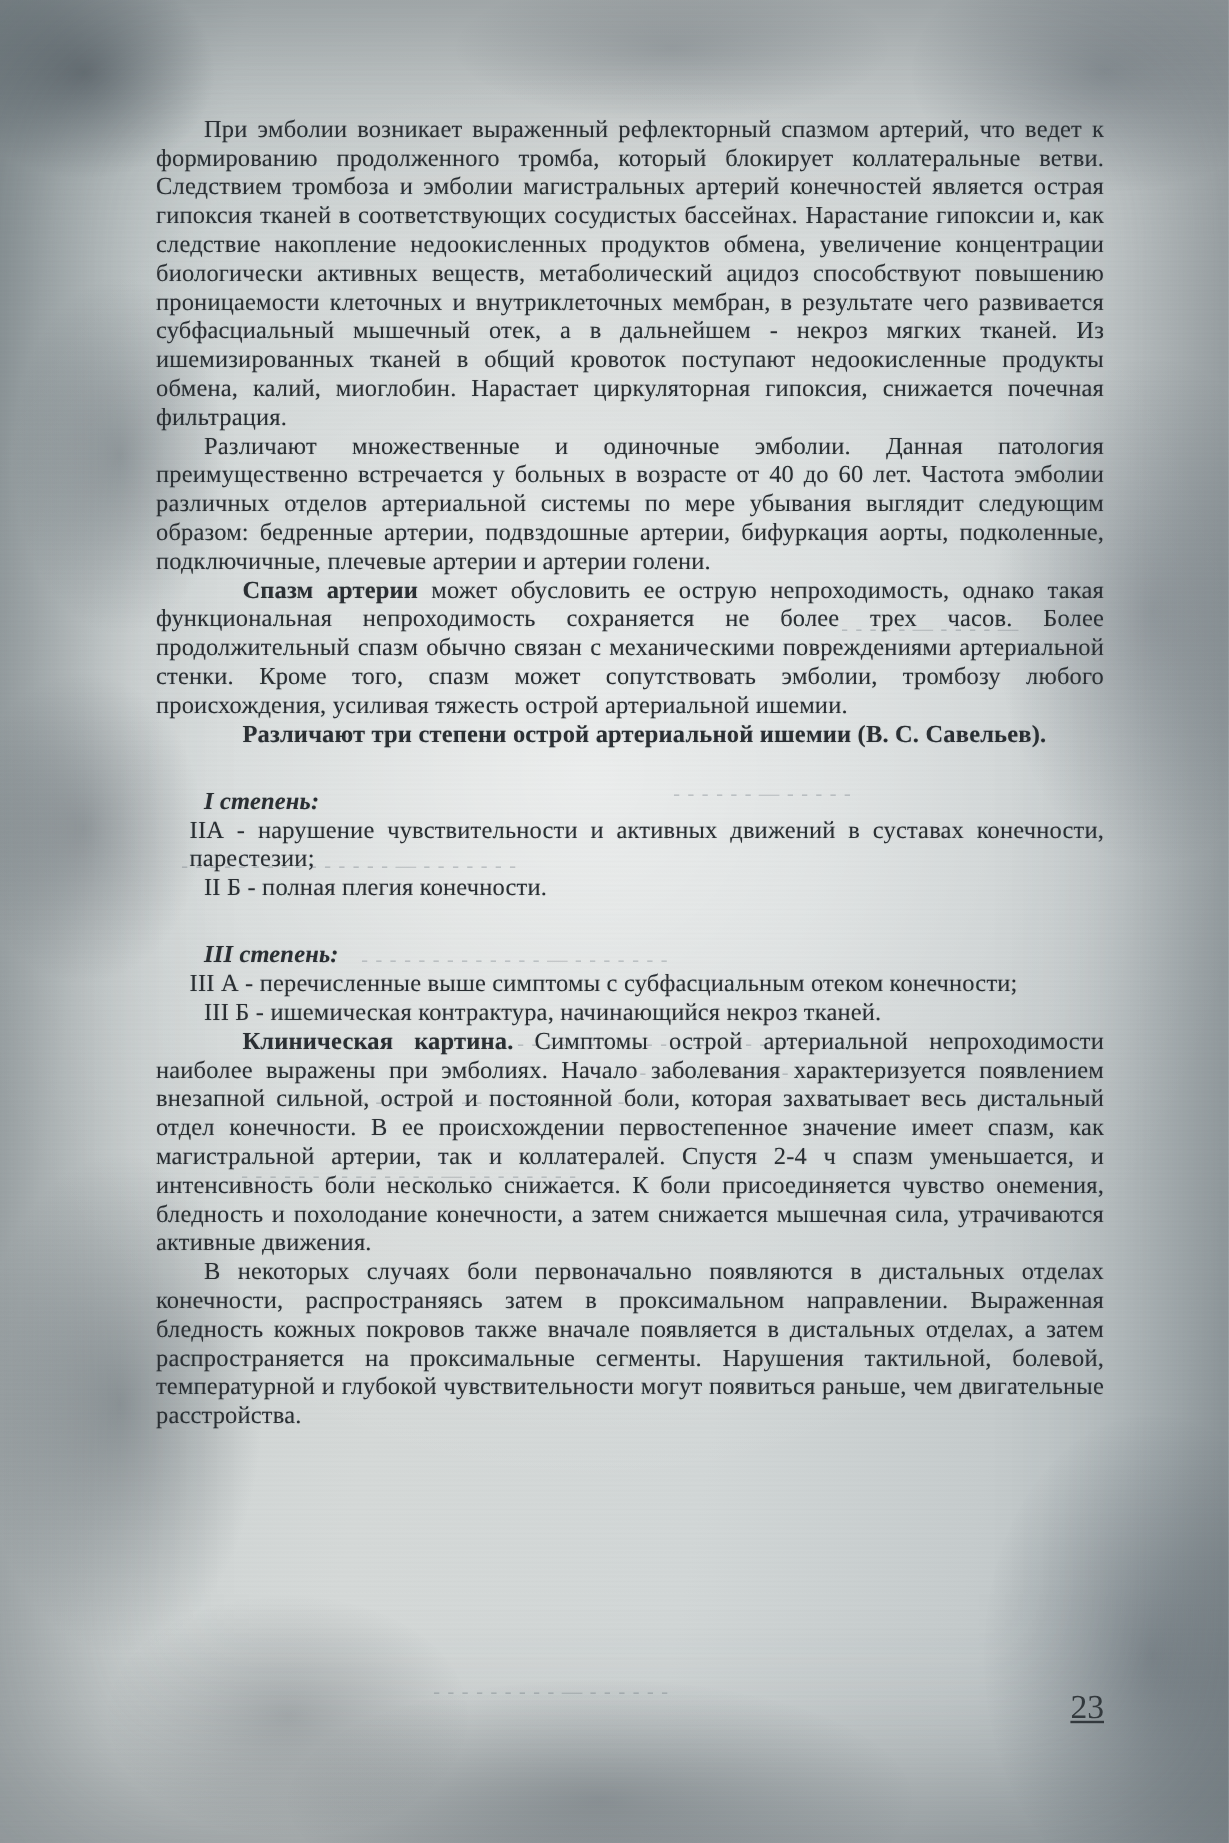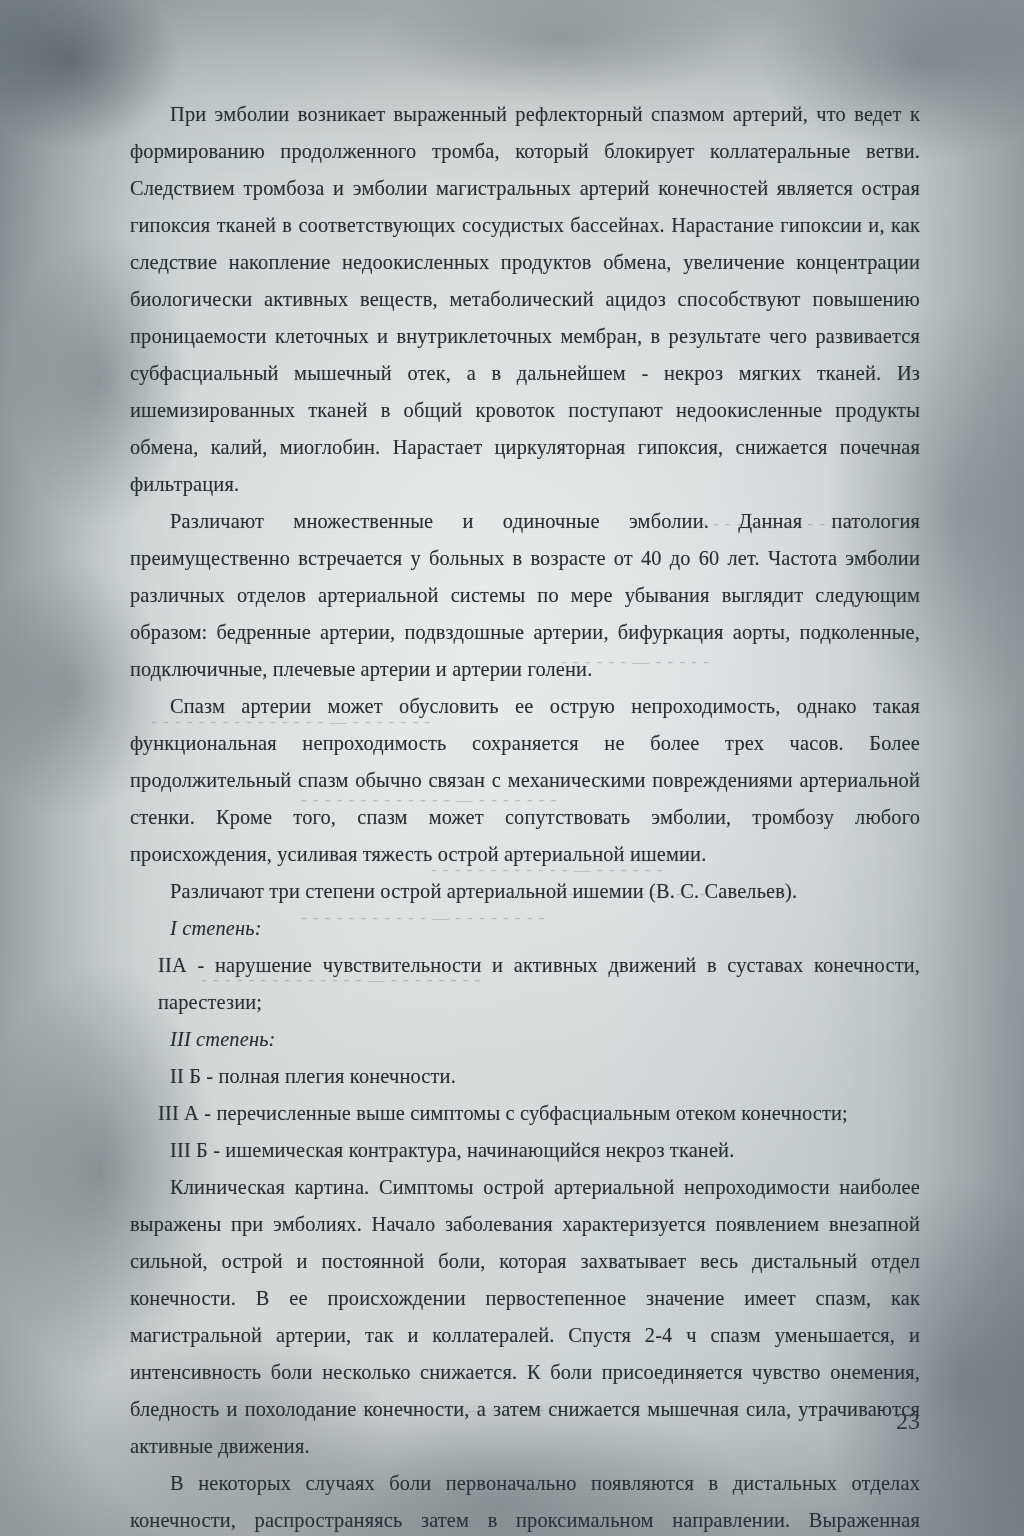--- a/index.html
+++ b/index.html
@@ -57,46 +57,48 @@
   #text-column {
     position: absolute;
     left: 130px;
     top: 96px;
     width: 790px;
   }
 
   p {
     margin: 0;
     font-size: 20.4px;
-    line-height: 37px;
+    line-height: 24px;
     color: #2a2f33;
     text-align: justify;
     text-justify: inter-word;
     letter-spacing: 0.15px;
     text-shadow: 0 0 1px rgba(60,68,76,0.35);
   }
   p.indent { text-indent: 40px; }
   p.hang { margin-left: 40px; text-align: left; }
   p.hang2 { margin-left: 28px; text-align: justify; }
 
-  b, .bold { font-weight: normal; }
+  b, .bold { font-weight: bold; margin-left: 32px; }
   i.stage {
     margin-left: 40px;
-    font-weight: normal;
+    font-weight: bold;
     font-style: italic;
     display: inline-block;
+    margin-top: 32px;
   }
 
   .page-number {
     position: absolute;
     right: 104px;
     top: 1408px;
-    font-size: 24px;
+    font-size: 28px;
     color: #33393d;
     font-family: "Liberation Serif", serif;
+    text-decoration: underline;
   }
 
   
   #grain {
     position: absolute;
     inset: 0;
     pointer-events: none;
     background:
       repeating-linear-gradient(0deg, rgba(255,255,255,0.035) 0px, rgba(0,0,0,0.02) 2px, rgba(255,255,255,0.03) 4px);
     mix-blend-mode: multiply;
@@ -141,23 +143,23 @@
 
     <p class="indent">Различают множественные и одиночные эмболии. Данная патология преимущественно встречается у больных в возрасте от 40 до 60 лет. Частота эмболии различных отделов артериальной системы по мере убывания выглядит следующим образом: бедренные артерии, подвздошные артерии, бифуркация аорты, подколенные, подключичные, плечевые артерии и артерии голени.</p>
 
     <p class="indent"><b>Спазм артерии</b><span> может обусловить ее острую непроходимость, однако такая функциональная непроходимость сохраняется не более трех часов. Более продолжительный спазм обычно связан с механическими повреждениями артериальной стенки. Кроме того, спазм может сопутствовать эмболии, тромбозу любого происхождения, усиливая тяжесть острой артериальной ишемии.</span></p>
 
     <p class="indent"><b>Различают три степени острой артериальной ишемии (В. С. Савельев).</b></p>
 
     <p class="hang"><i class="stage" style="margin-left:0">I степень:</i></p>
 
     <p class="hang2">IIА - нарушение чувствительности и активных движений в суставах конечности, парестезии;</p>
+    <p class="hang">II Б - полная плегия конечности.</p>
+
     <p class="hang"><i class="stage" style="margin-left:0">III степень:</i></p>
-
-    <p class="hang">II Б - полная плегия конечности.</p>
     <p class="hang2">III А - перечисленные выше симптомы с субфасциальным отеком конечности;</p>
     <p class="hang">III Б - ишемическая контрактура, начинающийся некроз тканей.</p>
 
     <p class="indent"><b>Клиническая картина.</b><span> Симптомы острой артериальной непроходимости наиболее выражены при эмболиях. Начало заболевания характеризуется появлением внезапной сильной, острой и постоянной боли, которая захватывает весь дистальный отдел конечности. В ее происхождении первостепенное значение имеет спазм, как магистральной артерии, так и коллатералей. Спустя 2-4 ч спазм уменьшается, и интенсивность боли несколько снижается. К боли присоединяется чувство онемения, бледность и похолодание конечности, а затем снижается мышечная сила, утрачиваются активные движения.</span></p>
 
     <p class="indent">В некоторых случаях боли первоначально появляются в дистальных отделах конечности, распространяясь затем в проксимальном направлении. Выраженная бледность кожных покровов также вначале появляется в дистальных отделах, а затем распространяется на проксимальные сегменты. Нарушения тактильной, болевой, температурной и глубокой чувствительности могут появиться раньше, чем двигательные расстройства.</p>
 
 
   </div>
 

